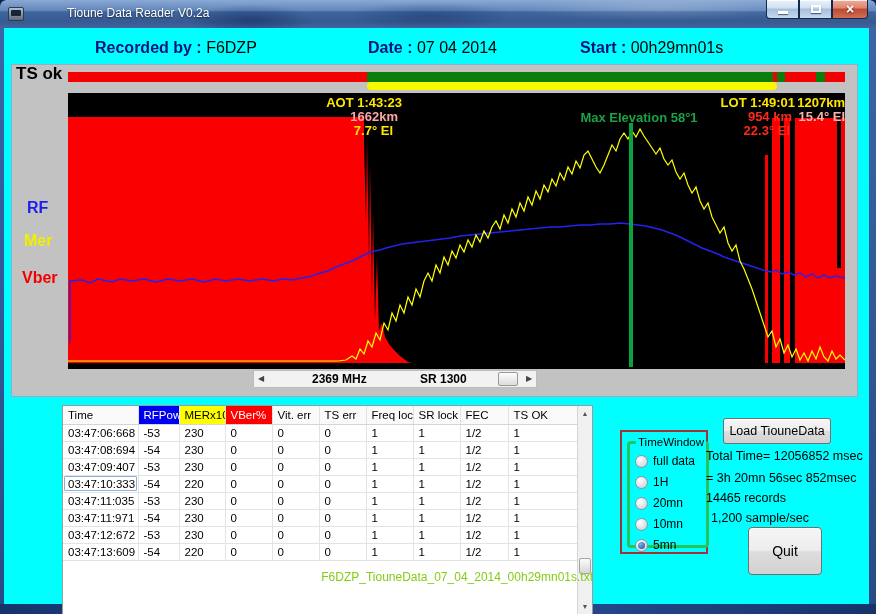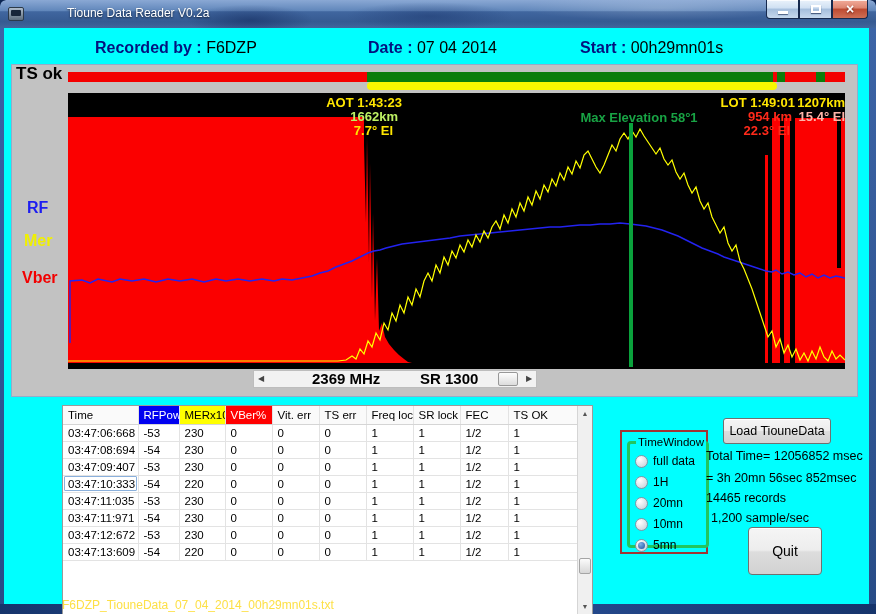--- a/index.html
+++ b/index.html
@@ -85,21 +85,21 @@
   .annots { position: absolute; inset: 0; pointer-events: none; }
   .annot { position: absolute; font-size: 13px; font-weight: bold; white-space: nowrap; }
   
   .hscroll {
     position: absolute; left: 253px; top: 370px; width: 284px; height: 18px;
     background: #f2f2f2; border: 1px solid #bdbdbd;
   }
   .hs-arrow { position: absolute; top: 0; width: 14px; height: 16px; font-size: 8px; line-height: 16px; text-align: center; color: #444; }
   .hs-arrow.left { left: 0; }
   .hs-arrow.right { right: 0; }
-  .hs-text { position: absolute; top: 0; line-height: 16px; font-size: 15px; font-weight: bold; color: #000; white-space: nowrap; }
+  .hs-text { position: absolute; top: 0; line-height: 16px; font-size: 12px; font-weight: bold; color: #000; white-space: nowrap; }
   .hs-thumb {
     position: absolute; left: 244px; top: 1px; width: 20px; height: 14px;
     background: linear-gradient(180deg,#fdfdfd,#dcdcdc); border: 1px solid #989898; border-radius: 2px;
   }
   
   .table-wrap {
     position: absolute; left: 62px; top: 405px; width: 531px; height: 210px;
     background: #fff; border: 1px solid #9a9a9a;
   }
   table.grid { border-collapse: collapse; table-layout: fixed; width: 515px; }
@@ -140,21 +140,21 @@
   .btn {
     position: absolute; border: 1px solid #707070; border-radius: 3px;
     background: linear-gradient(180deg, #f5f5f5 0%, #ededed 48%, #dddddd 52%, #d2d2d2 100%);
     font-size: 12.5px; color: #000; text-align: center; cursor: default;
     box-shadow: inset 0 1px 0 #fff;
     font-family: "Liberation Sans", sans-serif;
   }
   .btn-load { left: 723px; top: 418px; width: 108px; height: 26px; line-height: 24px; }
   .btn-quit { left: 748px; top: 527px; width: 74px; height: 48px; line-height: 46px; font-size: 14px; border-radius: 4px; }
   .info-line { position: absolute; font-size: 12.5px; color: #000; white-space: nowrap; }
-  .filename { position: absolute; left: 62px; top: 598px; width: 531px; text-align: left; font-size: 12px; color: #fde047; }
+  .filename { position: absolute; left: 62px; top: 570px; width: 531px; text-align: right; font-size: 12px; color: #84cc16; }
 </style>
 </head>
 <body>
 
 <div class="window">
 
   <div class="titlebar">
     <div class="glass"></div>
     <div class="app-icon"></div>
     <div class="title-text">Tioune Data Reader V0.2a</div>
@@ -217,21 +217,21 @@
         <rect x="704" y="25" width="73" height="245" fill="#fb0000"></rect>
         <rect x="712" y="25" width="4" height="245" fill="#000000"></rect>
         <rect x="722" y="25" width="5" height="245" fill="#000000"></rect>
         <rect x="769" y="25" width="4" height="150" fill="#000000"></rect>
         <polyline points="2,250 2,188 14,187 22,190 30,186 44,189 52,186 64,188 76,186 88,189 100,186 112,188 124,186 136,189 148,186 158,188 170,186 182,188 194,186 206,188 214,186 224,187 234,185 244,183 252,180 260,178 268,174 276,171 284,168 290,165 296,162 300,160 306,158 312,157 318,155 326,153 334,151 342,150 350,149 358,148 366,147 374,146 382,145 392,143 402,142 412,141 422,140 432,139 442,138 452,137 462,136 472,135 482,134 492,134 502,133 512,132 522,132 532,131 542,131 552,130 562,131 570,132 578,133 586,135 594,137 602,140 610,143 618,147 626,151 634,155 642,158 650,161 656,164 662,166 668,168 674,170 680,172 686,174 692,176 698,178 704,179 708,177 714,181 720,179 726,182 732,180 738,184 744,181 750,185 756,182 762,185 768,183 777,185" fill="none" stroke="#2323f0" stroke-width="1.4"></polyline>
         <polyline points="0,268 270,268 278,267 284,263 288,266 292,256 296,261 300,248 304,254 308,240 312,247 316,230 320,237 324,220 328,228 332,212 336,220 340,204 344,212 348,196 352,204 356,188 360,180 364,188 368,172 372,180 376,164 380,172 384,158 388,165 392,152 396,159 400,147 404,154 408,142 412,149 416,138 420,145 424,134 428,128 432,136 436,122 440,130 444,116 448,124 452,110 456,118 460,104 464,112 468,98 472,106 476,92 480,99 484,86 488,93 492,80 496,87 500,74 504,81 508,68 512,75 516,62 520,58 524,66 528,74 532,80 536,72 540,62 544,52 548,58 552,46 556,40 560,46 564,38 568,44 572,36 576,43 580,49 584,55 588,61 592,55 596,66 600,72 604,67 608,79 612,86 616,80 620,92 624,100 628,94 632,108 636,116 640,110 644,124 648,132 652,140 656,134 660,150 664,158 668,152 672,168 676,176 680,186 684,196 688,208 692,220 696,232 700,244 704,238 708,254 712,246 716,260 720,252 724,264 728,256 732,267 736,260 740,268 744,258 748,266 752,254 756,264 760,268 764,258 768,266 772,262 777,267" fill="none" stroke="#ffff00" stroke-width="1.2"></polyline>
         <line x1="563" y1="30" x2="563" y2="274" stroke="#0aa23c" stroke-width="4"></line>
       </svg>
     <div class="annots" id="chart-annots">
         <div class="annot" style="color: rgb(255, 230, 0); top: 2px; right: 443px;">AOT 1:43:23</div>
-        <div class="annot" style="color: #bef264; top: 16px; right: 447px; margin-left: 31px;">1662km</div>
+        <div class="annot" style="color: #fca5a5; top: 16px; right: 447px; margin-left: 31px;">1662km</div>
         <div class="annot" style="color: rgb(255, 230, 0); top: 30px; right: 452px;">7.7° El</div>
         <div class="annot" style="color: rgb(24, 163, 68); top: 17px; left: 571px; transform: translateX(-50%);">Max Elevation 58°1</div>
         <div class="annot" style="color: rgb(255, 230, 0); top: 2px; right: 50px;">LOT  1:49:01</div>
         <div class="annot" style="color: rgb(255, 42, 26); top: 16px; right: 53px;">954 km</div>
         <div class="annot" style="color: rgb(255, 42, 26); top: 30px; right: 55px;">22.3° El</div>
         <div class="annot" style="color: rgb(255, 230, 0); top: 2px; right: 0px;">1207km</div>
         <div class="annot" style="color: rgb(255, 180, 168); top: 16px; right: 0px; margin-left: 42px;">15.4° El</div>
       </div>
   </div>
 

